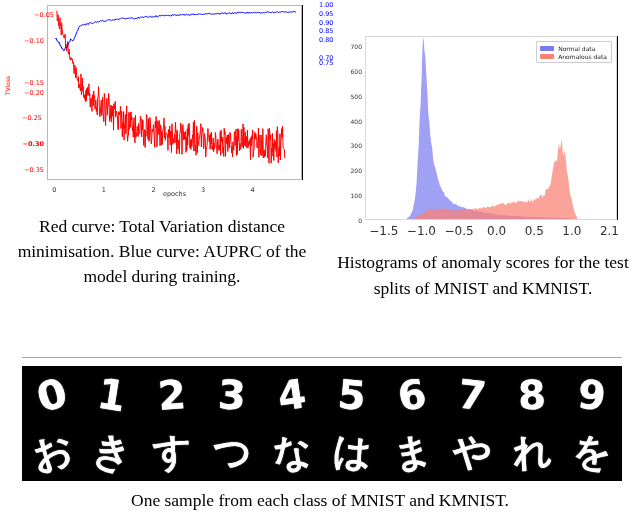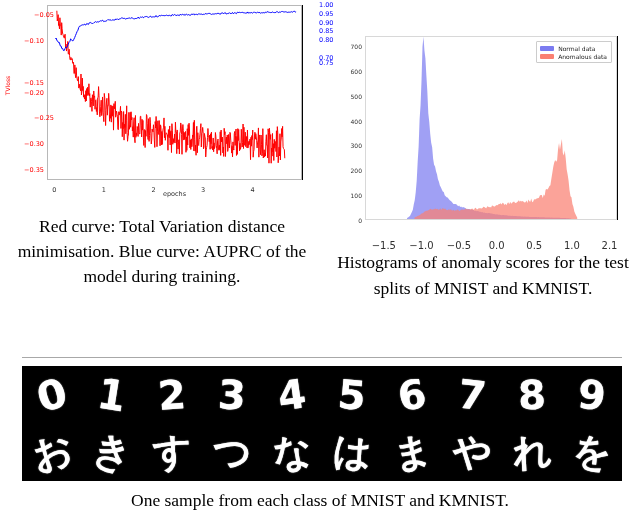--- a/index.html
+++ b/index.html
@@ -50,22 +50,22 @@
   #panel-hist{left:320px;top:18px;width:320px;height:214px;}
   .hist-plot{
     position:absolute;left:45px;top:18px;width:252px;height:184px;
     border:1px solid #d8d8d8;background:#fff;box-sizing:border-box;
   }
   .hist-ytick{
     position:absolute;right:100%;margin-right:3px;transform:translateY(-50%);
     font-family:"DejaVu Sans",sans-serif;font-size:6px;color:#303030;white-space:nowrap;
   }
   .hist-xtick{
-    position:absolute;top:100%;margin-top:18px;transform:translateX(-50%);
-    font-family:"DejaVu Sans",sans-serif;font-size:10px;color:#303030;white-space:nowrap;
+    position:absolute;top:100%;margin-top:2px;transform:translateX(-50%);
+    font-family:"DejaVu Sans",sans-serif;font-size:12px;color:#303030;white-space:nowrap;
   }
   .hist-right-spine{
     position:absolute;left:297px;top:18px;width:0;height:184px;
     border-left:1.6px solid #000;
   }
   .legend{
     position:absolute;right:4px;top:4px;
     background:#fff;border:1px solid #cccccc;border-radius:1px;
     padding:2px 4px 2px 3px;
   }
@@ -136,22 +136,22 @@
           <polyline id="auprc-path" fill="none" stroke="#0000ff" stroke-width="1" stroke-linejoin="round" points="7.43,33.41 8.24,32.46 9.05,35.13 9.86,35.59 10.67,37.11 11.48,36.90 12.30,40.21 13.11,40.35 13.92,43.04 14.73,42.90 15.54,45.04 16.35,45.05 17.16,43.00 17.98,41.59 18.79,42.36 19.60,40.76 20.41,38.75 21.22,36.68 22.03,35.84 22.84,33.24 23.66,34.03 24.47,35.13 25.28,35.20 26.09,33.59 26.90,31.87 27.71,29.84 28.52,27.93 29.34,25.79 30.15,24.53 30.96,21.82 31.77,20.44 32.58,20.22 33.39,19.75 34.20,19.14 35.02,19.04 35.83,19.06 36.64,18.27 37.45,19.25 38.26,19.17 39.07,17.66 39.88,18.12 40.70,18.69 41.51,17.03 42.32,17.03 43.13,16.71 43.94,17.51 44.75,17.70 45.56,17.61 46.38,16.68 47.19,16.49 48.00,15.77 48.81,16.45 49.62,15.90 50.43,16.35 51.25,15.98 52.06,15.50 52.87,14.96 53.68,15.29 54.49,14.55 55.30,14.46 56.11,15.78 56.93,15.51 57.74,15.45 58.55,15.36 59.36,14.69 60.17,13.81 60.98,13.92 61.79,14.00 62.61,14.51 63.42,13.84 64.23,14.64 65.04,14.01 65.85,14.18 66.66,13.99 67.47,14.29 68.29,13.13 69.10,13.53 69.91,12.99 70.72,13.88 71.53,13.31 72.34,13.02 73.15,12.76 73.97,12.12 74.78,12.08 75.59,12.42 76.40,12.64 77.21,12.37 78.02,13.33 78.83,12.85 79.65,12.55 80.46,12.55 81.27,12.30 82.08,12.09 82.89,12.74 83.70,11.80 84.51,12.16 85.33,12.29 86.14,12.84 86.95,13.01 87.76,12.74 88.57,12.58 89.38,12.62 90.19,12.27 91.01,11.19 91.82,12.64 92.63,11.86 93.44,11.05 94.25,11.46 95.06,10.94 95.87,11.69 96.69,11.72 97.50,10.67 98.31,10.74 99.12,10.57 99.93,10.79 100.74,11.43 101.55,11.55 102.37,10.86 103.18,10.18 103.99,11.19 104.80,11.44 105.61,10.92 106.42,10.96 107.23,11.04 108.05,10.97 108.86,9.61 109.67,10.91 110.48,10.97 111.29,10.66 112.10,9.46 112.91,10.10 113.73,9.80 114.54,9.38 115.35,9.66 116.16,9.55 116.97,9.96 117.78,9.67 118.59,9.64 119.41,9.25 120.22,9.53 121.03,10.13 121.84,9.33 122.65,9.49 123.46,9.91 124.27,10.09 125.09,8.67 125.90,8.99 126.71,9.52 127.52,8.54 128.33,9.21 129.14,9.27 129.96,9.85 130.77,8.78 131.58,9.48 132.39,9.71 133.20,8.34 134.01,9.01 134.82,8.95 135.64,8.24 136.45,9.15 137.26,8.39 138.07,9.54 138.88,8.47 139.69,8.36 140.50,9.09 141.32,8.78 142.13,8.66 142.94,9.46 143.75,9.37 144.56,8.21 145.37,8.24 146.18,8.79 147.00,7.85 147.81,9.05 148.62,8.54 149.43,8.35 150.24,8.65 151.05,8.71 151.86,7.92 152.68,8.09 153.49,8.34 154.30,7.99 155.11,8.41 155.92,8.65 156.73,8.35 157.54,8.62 158.36,7.63 159.17,7.91 159.98,7.99 160.79,7.87 161.60,7.56 162.41,7.38 163.22,7.65 164.04,8.05 164.85,8.55 165.66,8.12 166.47,8.39 167.28,7.75 168.09,8.18 168.90,7.75 169.72,7.95 170.53,7.39 171.34,7.80 172.15,7.24 172.96,8.24 173.77,8.32 174.58,7.09 175.40,7.28 176.21,6.91 177.02,7.87 177.83,7.03 178.64,6.64 179.45,8.05 180.26,7.90 181.08,7.62 181.89,7.67 182.70,6.67 183.51,7.62 184.32,7.46 185.13,7.55 185.94,6.54 186.76,7.88 187.57,6.95 188.38,6.81 189.19,7.24 190.00,7.75 190.81,6.29 191.62,6.46 192.44,6.73 193.25,6.34 194.06,6.69 194.87,6.56 195.68,6.44 196.49,6.44 197.30,6.95 198.12,6.95 198.93,7.24 199.74,6.74 200.55,7.35 201.36,6.02 202.17,7.26 202.98,6.79 203.80,7.05 204.61,6.55 205.42,6.70 206.23,7.21 207.04,6.55 207.85,5.98 208.66,6.87 209.48,6.66 210.29,6.94 211.10,6.33 211.91,6.76 212.72,6.11 213.53,6.97 214.35,7.26 215.16,6.82 215.97,7.02 216.78,6.53 217.59,6.92 218.40,7.07 219.21,6.14 220.03,6.68 220.84,5.62 221.65,6.08 222.46,6.26 223.27,6.48 224.08,6.65 224.89,6.61 225.71,6.54 226.52,5.96 227.33,6.62 228.14,6.67 228.95,6.56 229.76,6.65 230.57,5.52 231.39,5.82 232.20,6.77 233.01,6.26 233.82,6.01 234.63,6.31 235.44,5.55 236.25,5.52 237.07,5.77 237.88,6.29 238.69,5.90 239.50,5.84 240.31,6.04 241.12,6.48 241.93,6.33 242.75,6.21 243.56,6.28 244.37,6.21 245.18,5.67 245.99,6.28 246.80,6.13 247.61,5.40 248.43,5.19 249.24,6.24 250.05,5.85"></polyline>
         </svg>
       </div>
       <div class="right-spine"></div>
 
       <div id="curve-yticks-left">
           <div class="yt-left" style="top: 15.2941px; right: 255px; margin-right: 11px;">−0.05</div>
           <div class="yt-left" style="top: 41.0294px; right: 273px; margin-right: 3px;">−0.10</div>
           <div class="yt-left" style="top: 66.7647px; right: 273px; margin-right: 3px; margin-top: 16px;">−0.15</div>
           <div class="yt-left" style="top: 92.5px; right: 273px; margin-right: 3px;">−0.20</div>
-          <div class="yt-left" style="top: 118.235px; right: 263px; margin-right: 3px; margin-left: 12px;">−0.25</div>
-          <div class="yt-left" style="top: 143.971px; right: 273px; margin-right: 3px;">−0.30</div>
+          <div class="yt-left" style="top: 118.235px; right: 275px; margin-right: 3px; margin-left: 12px;">−0.25</div>
+          <div class="yt-left" style="top: 143.971px; right: 273px; margin-right: 3px; font-weight: bold;">−0.30</div>
           <div class="yt-left" style="top: 169.706px; right: 273px; margin-right: 3px;">−0.35</div>
         </div>
       <div id="curve-yticks-right">
           <div class="yt-right" style="top: 5px; left: 305px;">1.00</div>
           <div class="yt-right" style="top: 13.75px; left: 305px;">0.95</div>
           <div class="yt-right" style="top: 22.5px; left: 305px;">0.90</div>
           <div class="yt-right" style="top: 31.25px; left: 305px;">0.85</div>
           <div class="yt-right" style="top: 40px; left: 305px;">0.80</div>
           <div class="yt-right" style="top: 63px; left: 305px;">0.75</div>
           <div class="yt-right" style="top: 57.5px; left: 305px;">0.70</div>

